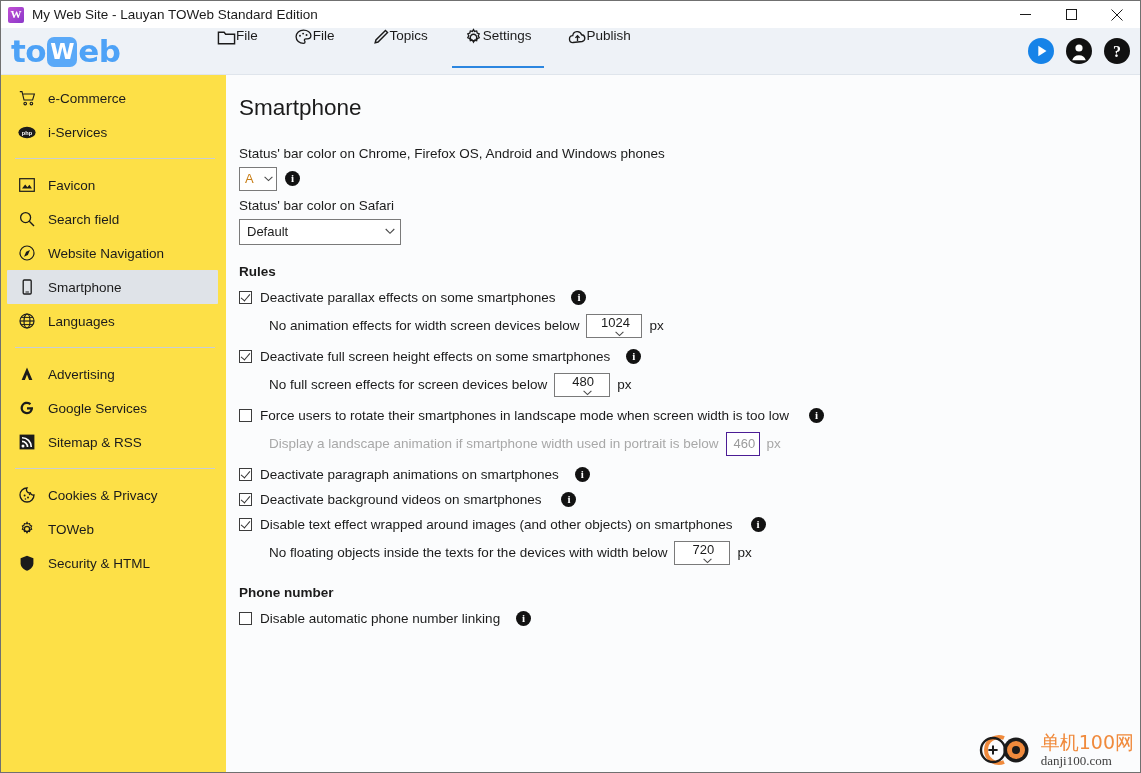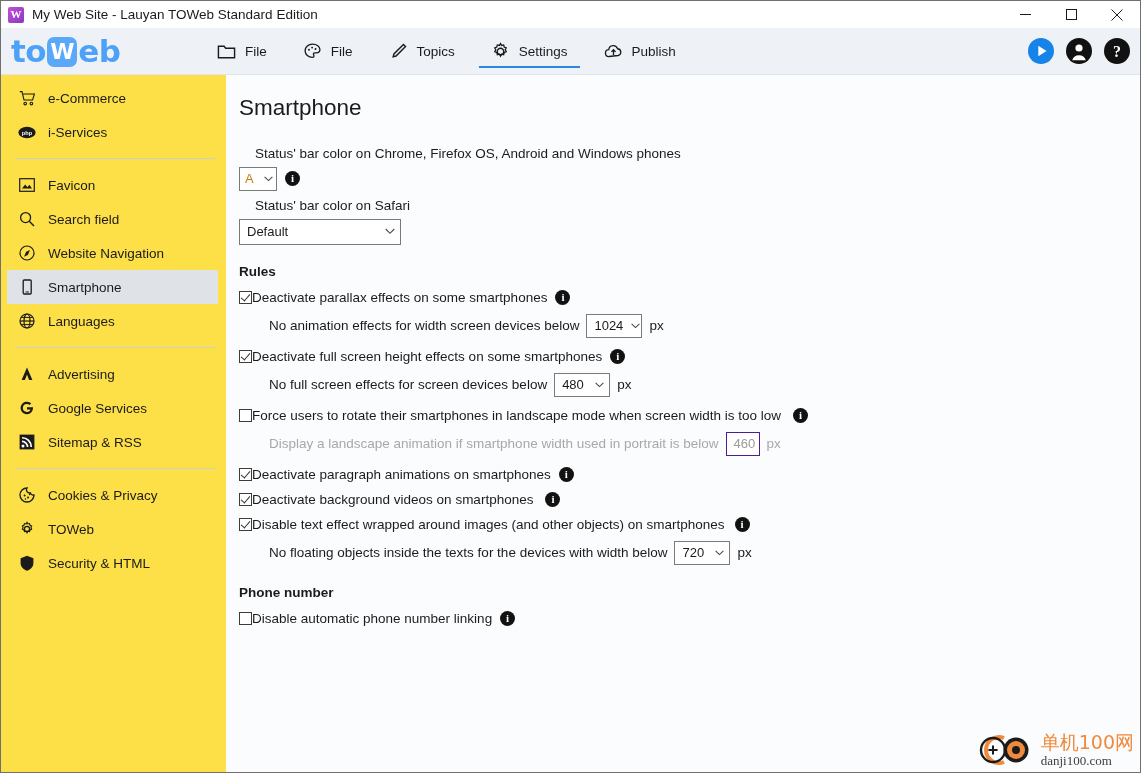--- a/index.html
+++ b/index.html
@@ -109,22 +109,21 @@
     top: 1px;
   }
   .nav {
     display: flex;
     align-items: center;
     margin-left: 58px;
     height: 46px;
   }
   .nav-item {
     display: flex;
-    align-items: center;
-    gap: 9px;
+    align-items: flex-start;
     padding: 0 18px;
     height: 46px;
     box-sizing: border-box;
     color: #1b1b1b;
     font-size: 13.5px;
     position: relative;
     cursor: default;
   }
   .nav-item .bar {
     display: none;
@@ -209,21 +208,20 @@
     font-size: 22.5px;
     font-weight: normal;
     color: #1b1b1b;
     margin: 0 0 26px 0;
     line-height: 1;
   }
   .field-label {
     font-size: 13.5px;
     color: #1b1b1b;
     margin-bottom: 6px;
-    margin-left: 16px;
   }
   .row { display: flex; align-items: center; }
   .gap8 { gap: 8px; }
 
   
   .select {
     box-sizing: border-box;
     border: 1px solid #7a7a7a;
     background: #ffffff;
     height: 24px;
@@ -238,21 +236,21 @@
   .select .chev {
     margin-left: 8px;
     color: #4a4a4a;
     flex: 0 0 auto;
     display: flex;
     align-items: center;
   }
   .select.small { width: 38px; padding: 0 3px 0 5px; }
   .select.color-a { color: #c87e16; font-size: 13px; }
   .select.wide { width: 162px; height: 26px; }
-  .select.num { width: 56px; justify-content: space-between; }
+  .select.num { width: 56px; justify-content: space-between; flex-direction: column; }
   .select.num-wide { width: 60px; }
   .select.disabled {
     border: 1px solid #4c1d95;
     color: #9b9b9b;
     background: #ffffff;
   }
 
   
   .info {
     width: 15px; height: 15px;
@@ -273,20 +271,21 @@
   .section-head {
     font-size: 13.5px;
     font-weight: bold;
     color: #1b1b1b;
     margin: 19px 0 9px 0;
   }
 
   .check-row {
     display: flex;
     align-items: center;
+    gap: 8px;
     margin-bottom: 5px;
     min-height: 20px;
   }
   .cbox {
     width: 13px; height: 13px;
     box-sizing: border-box;
     border: 1px solid #3c3c3c;
     background: #ffffff;
     flex: 0 0 13px;
     position: relative;

